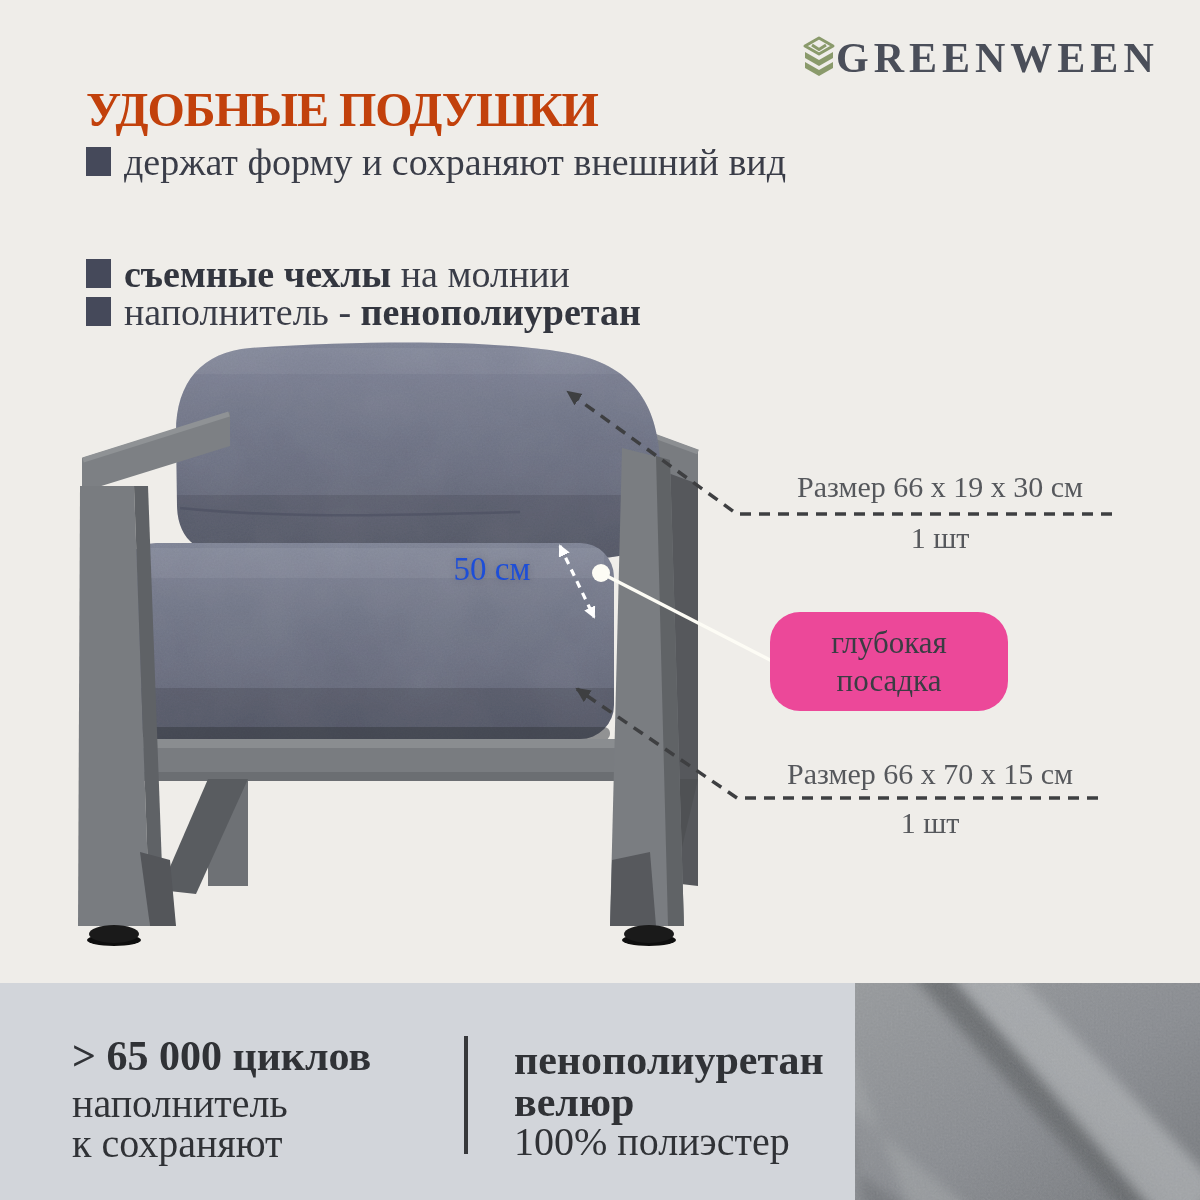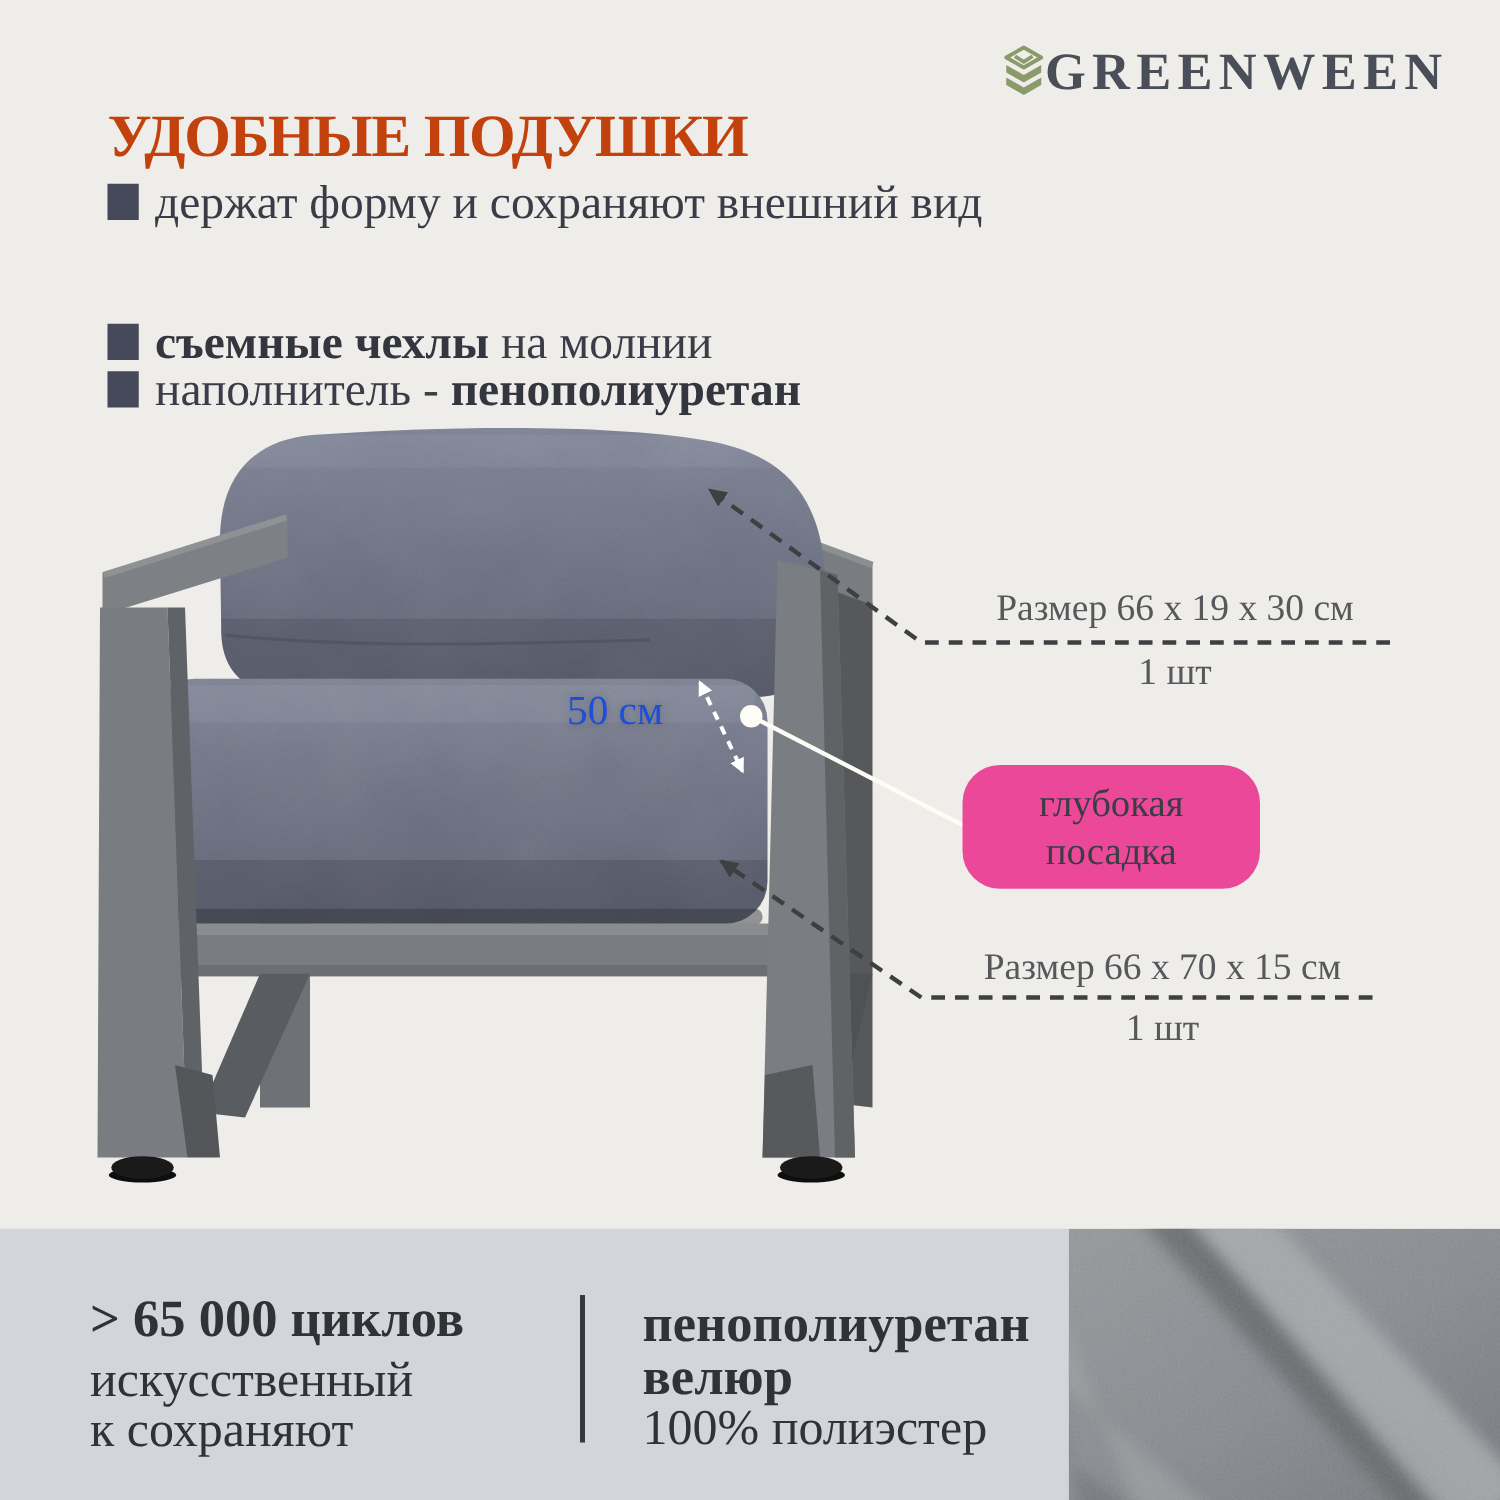--- a/index.html
+++ b/index.html
@@ -205,21 +205,21 @@
   <div class="abs" id="depth-label">50 см</div>
 
   <div class="abs" id="note-box">
     <div>глубокая</div>
     <div>посадка</div>
   </div>
 
   <div class="abs" id="band"></div>
 
   <div class="abs foot-line" id="f-l1">&gt; 65 000 циклов</div>
-  <div class="abs foot-line" id="f-l2">искусственный</div>
+  <div class="abs foot-line" id="f-l2">наполнитель</div>
   <div class="abs foot-line" id="f-l3">к сохраняют</div>
 
   <div class="abs" id="f-div"></div>
 
   <div class="abs foot-line" id="f-r1">пенополиуретан</div>
   <div class="abs foot-line" id="f-r2">велюр</div>
   <div class="abs foot-line" id="f-r3">100% полиэстер</div>
 
   <svg class="abs" id="fabric" viewBox="0 0 345 217" xmlns="http://www.w3.org/2000/svg">
     <defs>

